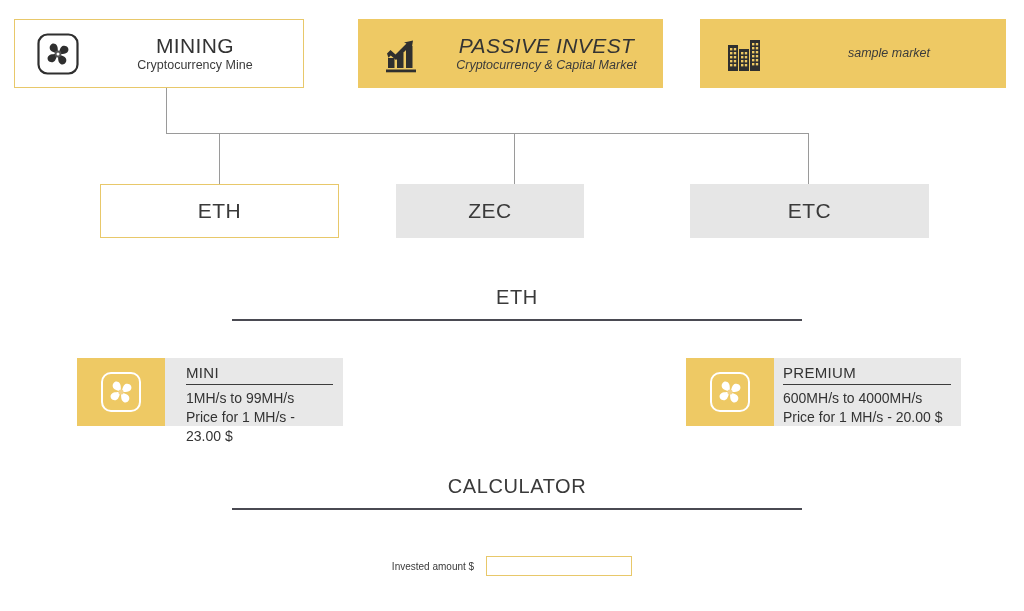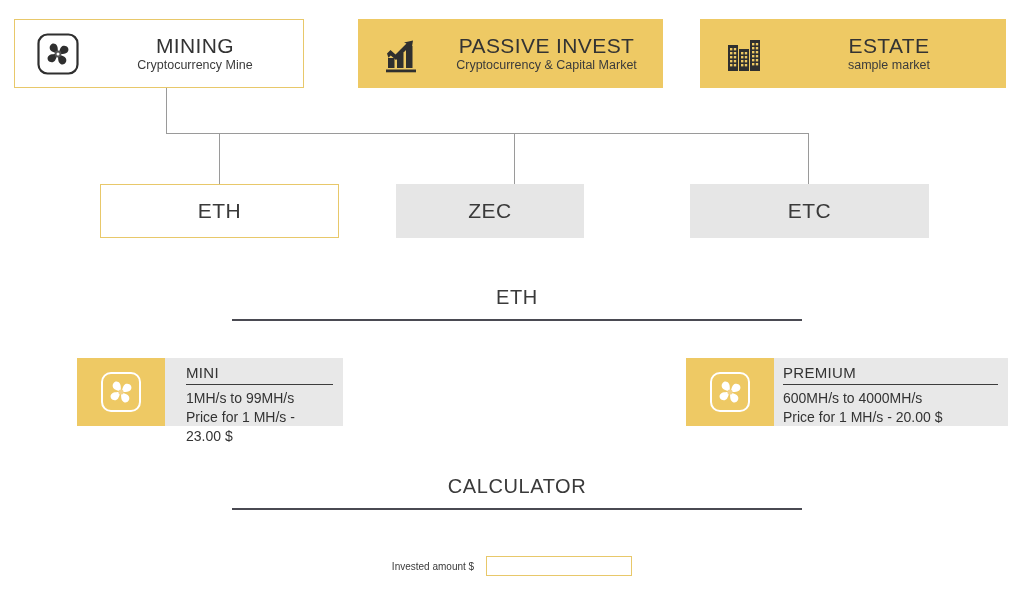--- a/index.html
+++ b/index.html
@@ -31,20 +31,21 @@
     display: flex;
     align-items: center;
   }
   .cat-card.sel {
     background: #ffffff;
     border: 1px solid #e8c86a;
   }
   .cat-card.gold {
     background: #eec964;
     border: 1px solid #eec964;
+    font-style: italic;
   }
   .cat-icon {
     width: 86px;
     flex: 0 0 86px;
     display: flex;
     align-items: center;
     justify-content: center;
   }
   .cat-text {
     flex: 1 1 auto;
@@ -267,21 +268,20 @@
           <rect x="30" y="23" width="2.4" height="2.4"></rect>
             <rect x="33.8" y="23" width="2.4" height="2.4"></rect>
           <rect x="30" y="27" width="2.4" height="2.4"></rect>
             <rect x="33.8" y="27" width="2.4" height="2.4"></rect>
           <rect x="30" y="31" width="2.4" height="2.4"></rect>
             <rect x="33.8" y="31" width="2.4" height="2.4"></rect>
         </g>
       </svg>
     </span>
     <span class="cat-text">
-      <span class="cat-title">ESTATE</span>
       <span class="cat-sub">sample market</span>
     </span>
   </div>
 
   <div class="conn v" style="left:166px; top:88px; height:45px;"></div>
   <div class="conn h" style="left:166px; top:133px; width:643px;"></div>
   <div class="conn v" style="left:219px; top:133px; height:51px;"></div>
   <div class="conn v" style="left:514px; top:133px; height:51px;"></div>
   <div class="conn v" style="left:808px; top:133px; height:51px;"></div>
 
@@ -315,21 +315,21 @@
     </span>
     <span class="plan-body">
       <span class="plan-title">MINI</span>
       <span class="plan-div"></span>
       <span class="plan-line">1MH/s to 99MH/s</span>
       <span class="plan-line">Price for 1 MH/s - 23.00 $</span>
     </span>
   </div>
 
 
-  <div class="plan" style="left:686px; width:322px;">
+  <div class="plan" style="left:686px; width:275px;">
     <span class="plan-icon">
       <svg width="44" height="44" viewBox="0 0 44 44">
         <rect x="3" y="3" width="38" height="38" rx="9" ry="9" fill="none" stroke="#ffffff" stroke-width="2"></rect>
         <g fill="#ffffff">
           <path d="M22 21.2c-0.3-3.6 0.3-7.4 -2.6-9.1 -3.2-1.9 -6.4 1.4 -5.6 4.6 0.6 2.6 4.2 3.9 8.2 4.5z"></path>
           <path d="M22.8 22c3.6-0.3 7.4 0.3 9.1-2.6 1.9-3.2 -1.4-6.4 -4.6-5.6 -2.6 0.6 -3.9 4.2 -4.5 8.2z"></path>
           <path d="M22 22.8c0.3 3.6 -0.3 7.4 2.6 9.1 3.2 1.9 6.4-1.4 5.6-4.6 -0.6-2.6 -4.2-3.9 -8.2-4.5z"></path>
           <path d="M21.2 22c-3.6 0.3 -7.4-0.3 -9.1 2.6 -1.9 3.2 1.4 6.4 4.6 5.6 2.6-0.6 3.9-4.2 4.5-8.2z"></path>
         </g>
         <circle cx="22" cy="22" r="2.6" fill="#f2d289"></circle>

